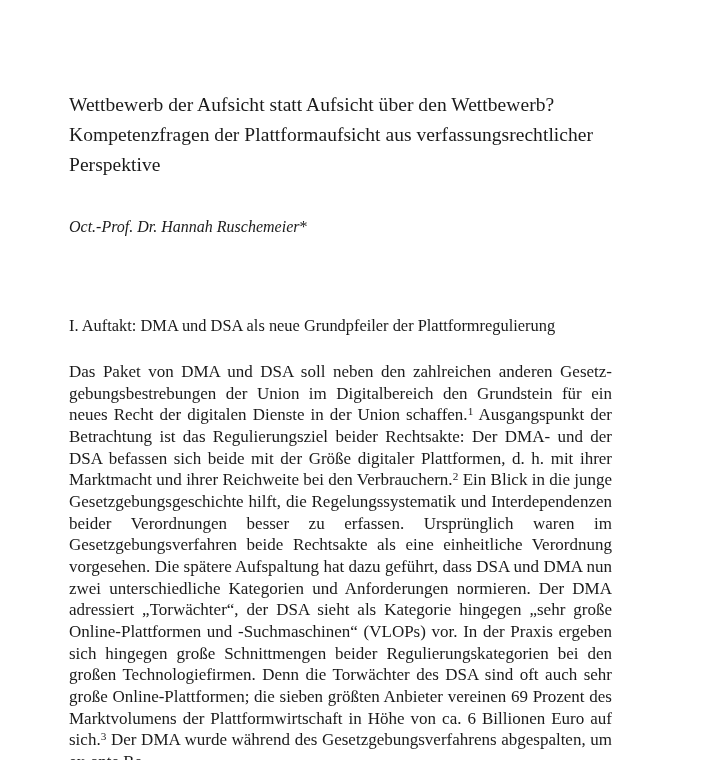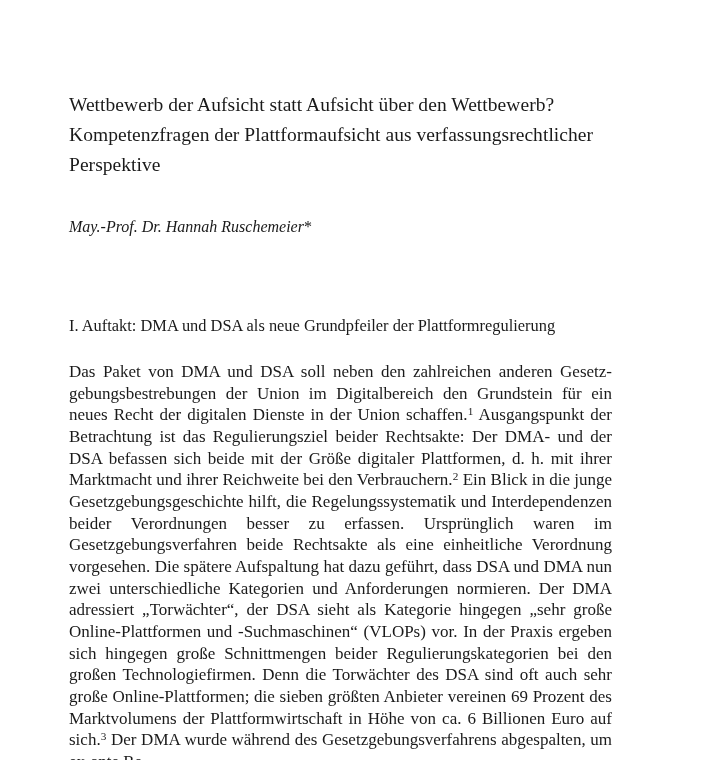--- a/index.html
+++ b/index.html
@@ -86,21 +86,21 @@
 </style>
 </head>
 <body>
 
 <div class="page">
   <div class="content">
 
     <h1 class="article-title">Wettbewerb der Aufsicht statt Aufsicht über den Wettbewerb? Kompetenzfragen der Plattformaufsicht aus verfassungsrechtlicher Perspektive</h1>
 
     <p class="author-line">
-      <span>May.-Prof. Dr. Hannah Ruschemeier</span><span class="fn-marker">*</span>
+      <span>Oct.-Prof. Dr. Hannah Ruschemeier</span><span class="fn-marker">*</span>
     </p>
 
     <h2 class="section-heading">I. Auftakt: DMA und DSA als neue Grundpfeiler der Plattformregulierung</h2>
 
     <p class="body-paragraph">
       <span>Das Paket von DMA und DSA soll neben den zahlreichen anderen Gesetz­gebungsbestrebungen der Union im Digitalbereich den Grundstein für ein neues Recht der digitalen Dienste in der Union schaffen.</span><sup class="fn-ref">1</sup><span> Ausgangspunkt der Betrachtung ist das Regulierungsziel beider Rechtsakte: Der DMA- und der DSA befassen sich beide mit der Größe digitaler Plattformen, d. h. mit ihrer Marktmacht und ihrer Reichweite bei den Verbrauchern.</span><sup class="fn-ref">2</sup><span> Ein Blick in die junge Gesetzgebungsgeschichte hilft, die Regelungssystematik und Interdependenzen beider Verordnungen besser zu erfassen. Ursprüng­lich waren im Gesetzgebungsverfahren beide Rechtsakte als eine einheit­liche Verordnung vorgesehen. Die spätere Aufspaltung hat dazu geführt, dass DSA und DMA nun zwei unterschiedliche Kategorien und Anforde­rungen normieren. Der DMA adressiert „Torwächter“, der DSA sieht als Kategorie hingegen „sehr große Online-Plattformen und -Suchmaschinen“ (VLOPs) vor. In der Praxis ergeben sich hingegen große Schnittmengen beider Regulierungskategorien bei den großen Technologiefirmen. Denn die Torwächter des DSA sind oft auch sehr große Online-Plattformen; die sieben größten Anbieter vereinen 69 Prozent des Marktvolumens der Plattformwirtschaft in Höhe von ca. 6 Billionen Euro auf sich.</span><sup class="fn-ref">3</sup><span> Der DMA wurde während des Gesetzgebungsverfahrens abgespalten, um ex-ante Re-</span>
     </p>
 
   </div>
 </div>

